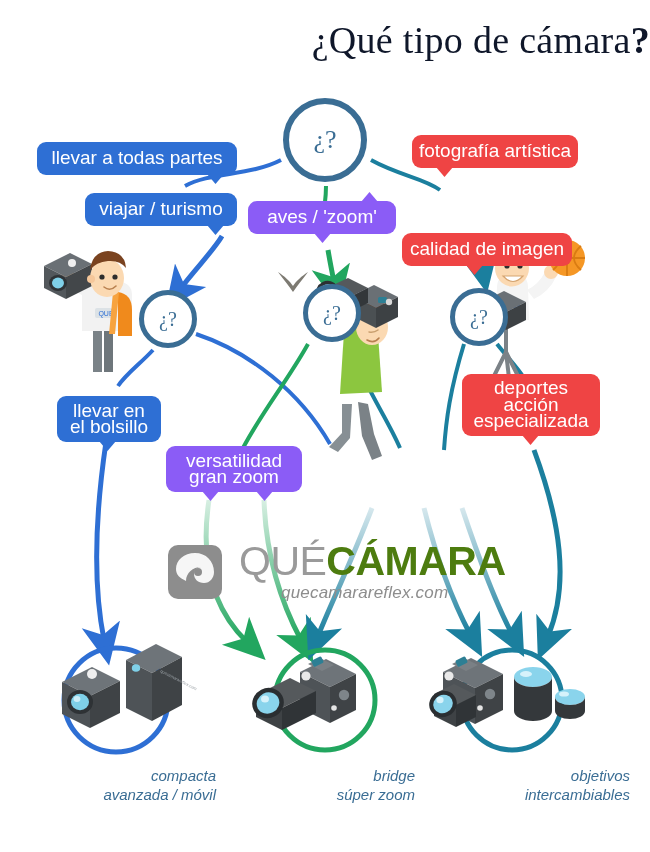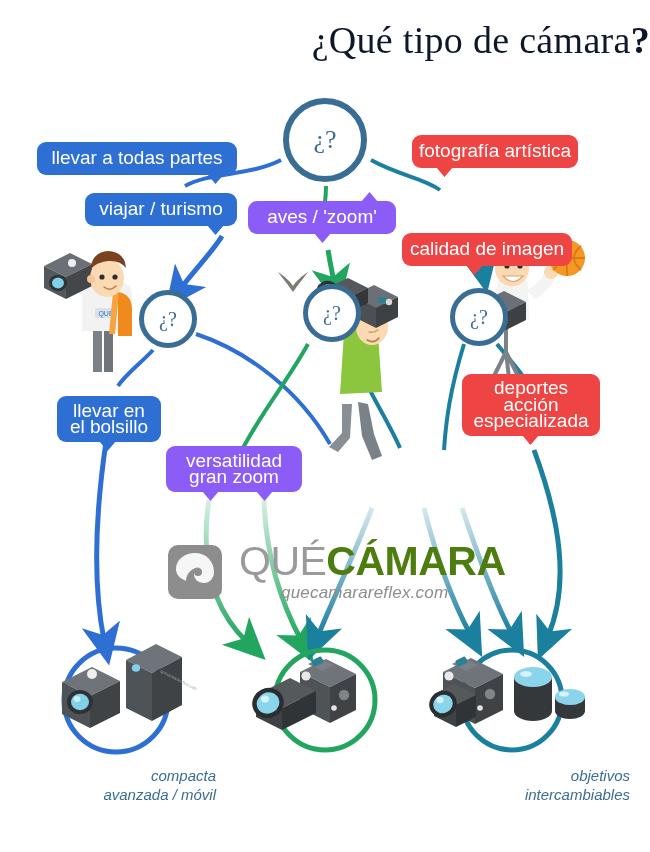--- a/index.html
+++ b/index.html
@@ -415,16 +415,18 @@
 
   <div id="logo" class="abs">
     <div id="logo-text">
       <span class="thin">QUÉ</span><span class="bold">CÁMARA</span>
     </div>
     <div id="logo-url">quecamarareflex.com</div>
   </div>
 
   <div class="res-label" style="left:16px;top:766px;width:200px;">compacta
 avanzada / móvil</div>
+  <div class="res-label" style="left:235px;top:766px;width:180px;">bridge
+súper zoom</div>
   <div class="res-label" style="left:430px;top:766px;width:200px;">objetivos
 intercambiables</div>
 
 </div>
 
 </body></html>

